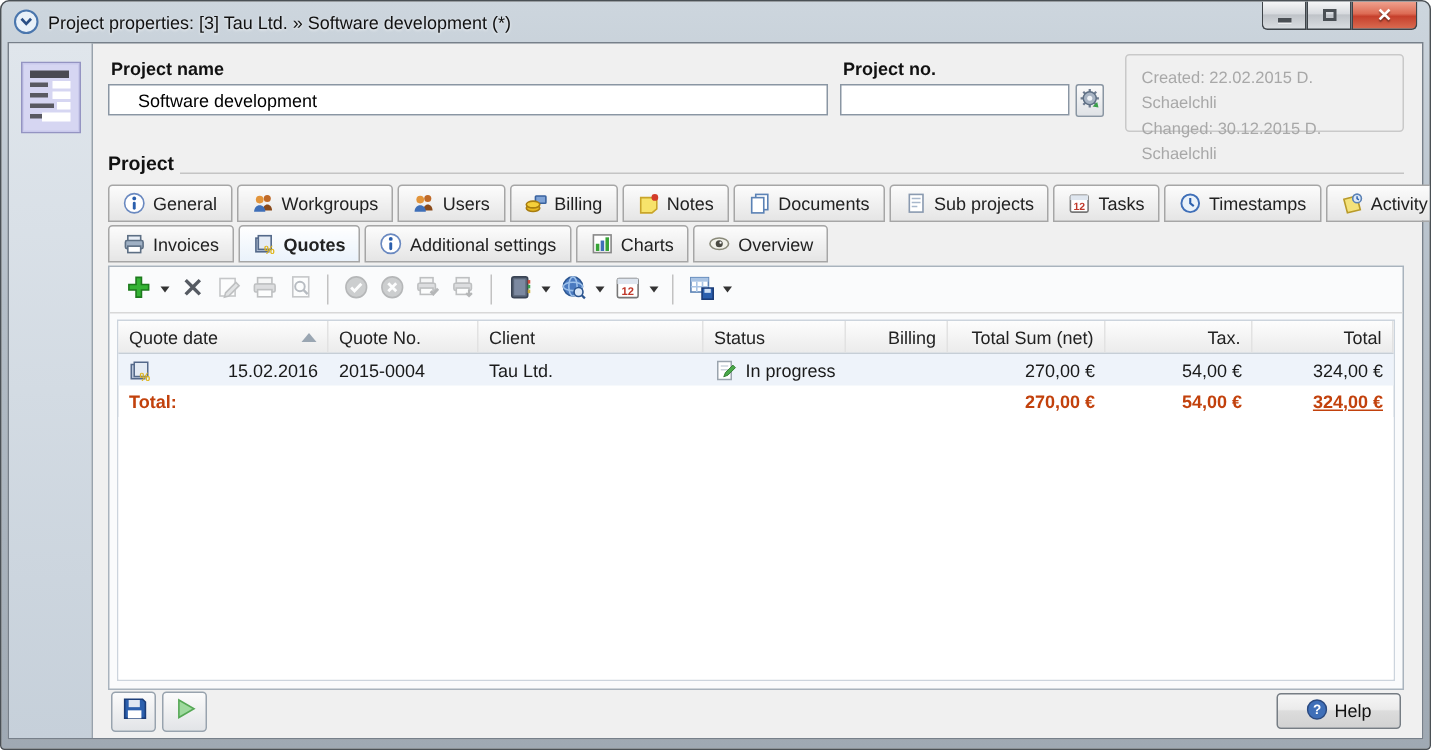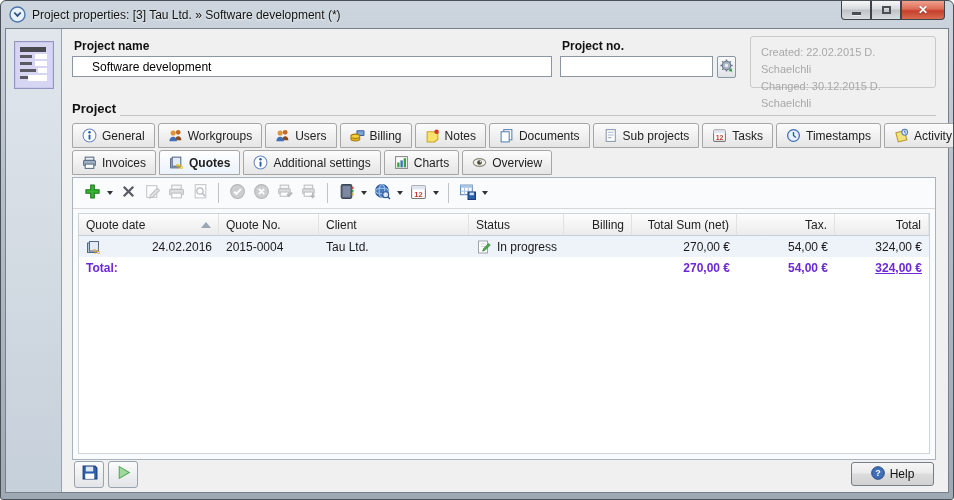--- a/index.html
+++ b/index.html
@@ -58,21 +58,21 @@
   .caret { width:0; height:0; border-left:3.5px solid transparent; border-right:3.5px solid transparent; border-top:4px solid #333; }
   .tsep { width:1px; height:20px; background:#c2c2c2; margin:0 6px; }
   
   .grid { flex:1; margin:4px 5px 5px 5px; border:1px solid #ccd4dd; background:#fff; display:flex; flex-direction:column; font-size:12px; min-height:0; }
   .grow { display:grid; grid-template-columns:140px 100px 150px 95px 68px 105px 98px 1fr; }
   .ghead { height:22px; background:linear-gradient(#fdfdfd,#ebebeb); border-bottom:1px solid #c6ced6; color:#222; }
   .ghead .cell { border-right:1px solid #e2e2e2; display:flex; align-items:center; padding:0 7px; }
   .cell { padding:0 7px; display:flex; align-items:center; overflow:hidden; white-space:nowrap;justify-content:space-between; }
   .cell.r { justify-content:flex-end; }
   .drow { height:21px; background:#eef3fa; color:#1a1a1a; }
-  .trow { height:21px; font-weight:bold; color:#6d28d9; }
+  .trow { height:21px; font-weight:bold; color:#c2410c; }
   .grest { flex:1; background:#fff; }
   .sort-asc { width:0; height:0; border-left:5px solid transparent; border-right:5px solid transparent;
               border-bottom:6px solid #9aa6b2; margin-left:16px; }
   .cicon { width:16px; height:16px; margin-right:5px; flex:0 0 auto; }
   .cicon svg { width:16px; height:16px; }
   .u { text-decoration:underline; }
   
   .footer { flex:1; display:flex; align-items:center; padding:0 2px 4px 2px; }
   .icon-btn { width:30px; height:27px; border:1px solid #98a3ae; border-radius:3px;
               background:linear-gradient(#fbfbfb,#e2e4e7); display:flex; align-items:center; justify-content:center; margin-right:4px; padding:0; }
@@ -470,21 +470,21 @@
               </div>
           </div>
 
           <div class="grow drow">
             <div class="cell">
               <span class="cicon"><svg viewBox="0 0 16 16">
                     <rect x="1.5" y="4" width="9" height="9.5" fill="#b9c6da" stroke="#54698a"></rect>
                     <rect x="3.5" y="2.5" width="9" height="9.5" fill="#e4ebf4" stroke="#54698a"></rect>
                     <text x="10.5" y="15" font-size="8" font-weight="bold" fill="#e0b61e" text-anchor="middle">%</text>
                   </svg></span>
-              <span>24.02.2016</span>
+              <span>15.02.2016</span>
             </div>
             <div class="cell">
                 <span>2015-0004</span>
               </div>
             <div class="cell">
                 <span>Tau Ltd.</span>
               </div>
             <div class="cell">
               <span class="cicon"><svg viewBox="0 0 16 16">
                     <rect x="2.5" y="2" width="9" height="12" fill="#fff" stroke="#9aa4ae"></rect>

